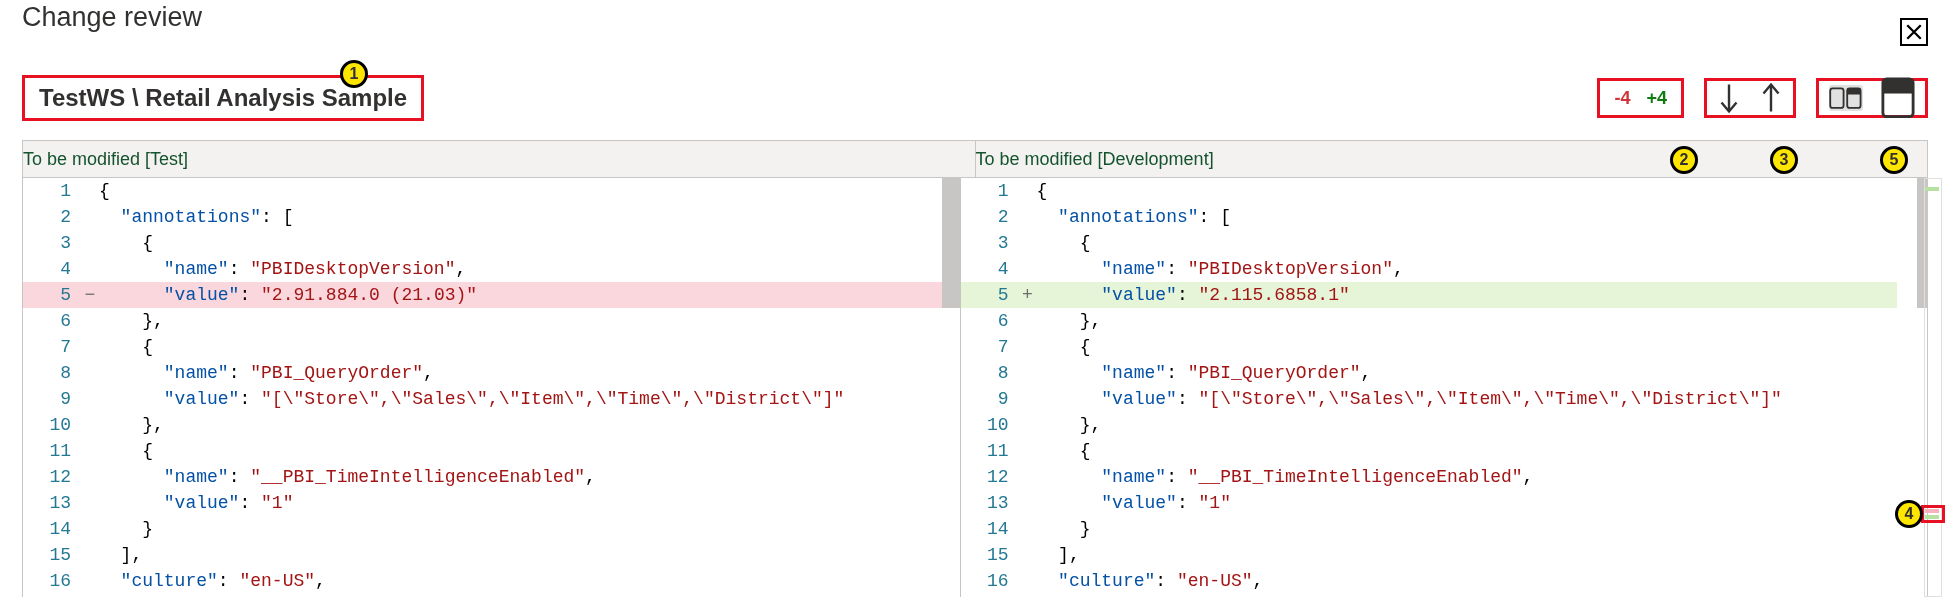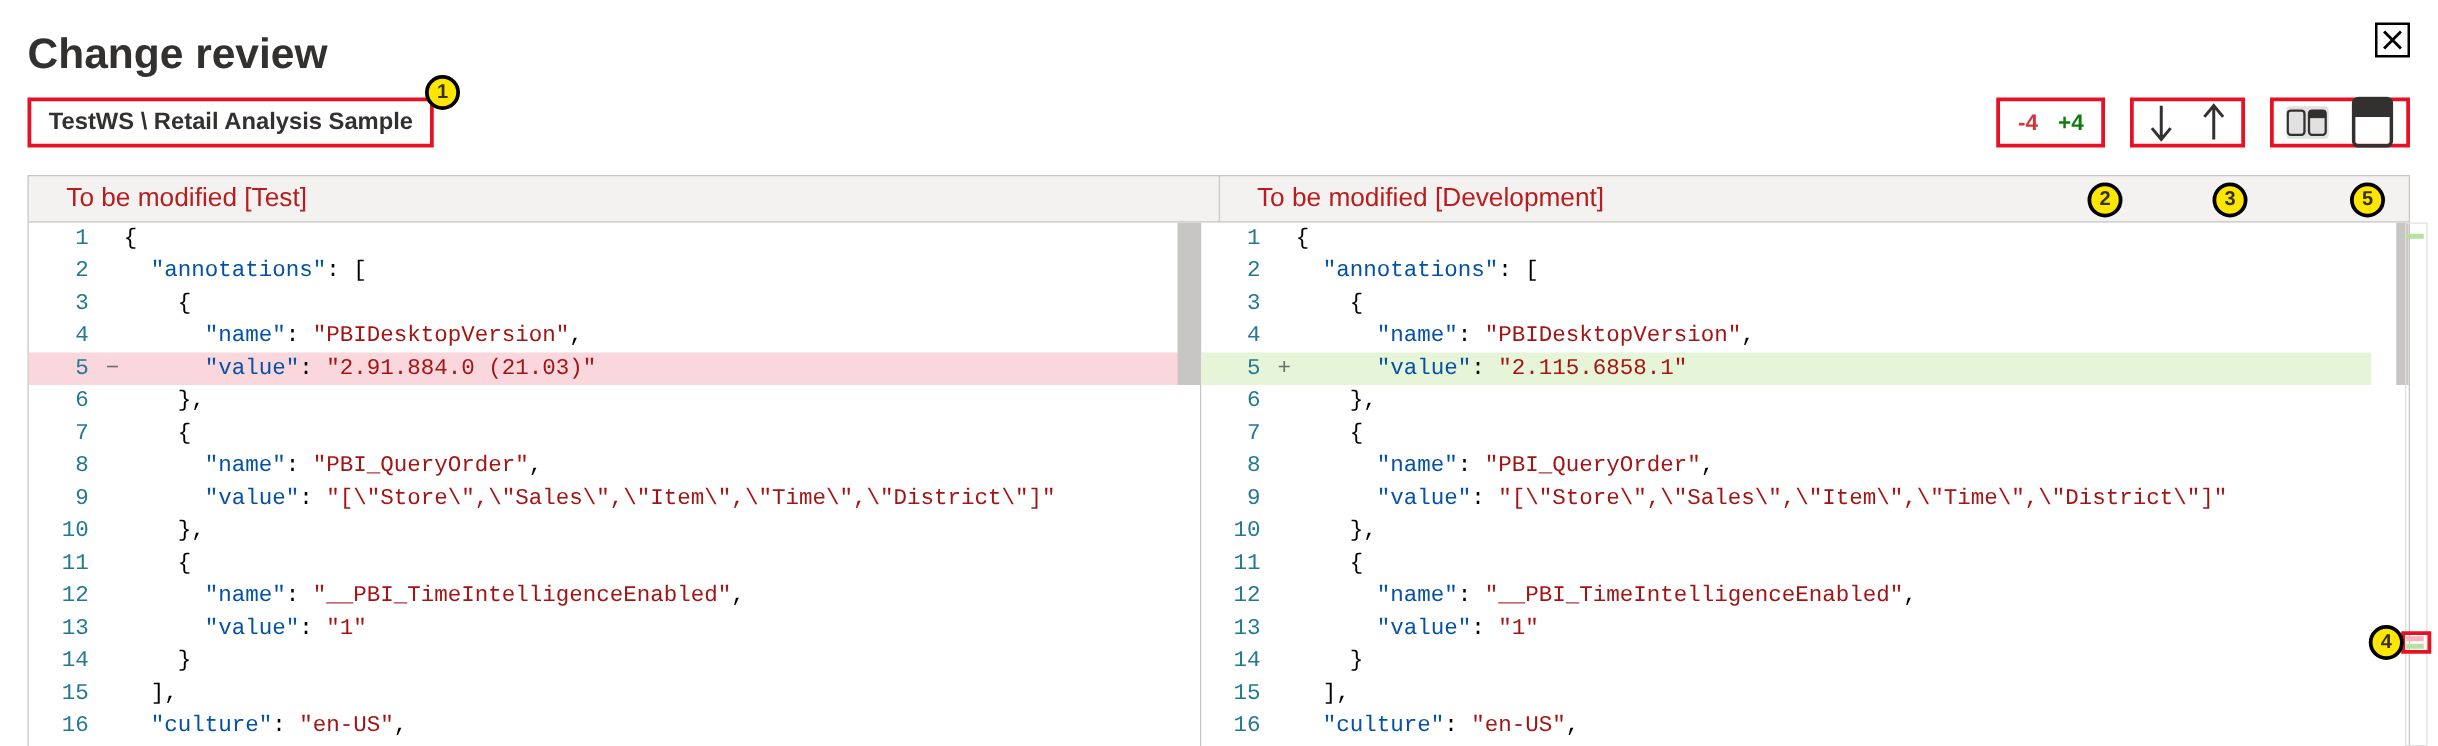--- a/index.html
+++ b/index.html
@@ -1,45 +1,45 @@
 <!DOCTYPE html>
 <html><head>
 <meta charset="utf-8">
 <style>
   * { box-sizing: border-box; }
   html, body { margin:0; padding:0; font-family:"Segoe UI", Arial, sans-serif; background:#fff; color:#323130; }
   .root { width:1950px; height:597px; position:relative; overflow:hidden; }
 
-  .title { font-size:34px; font-weight:700; padding:24px 0 0 22px; }
+  .title { font-size:27px; font-weight:400; padding:2px 0 0 22px; }
 
   .close-btn { position:absolute; top:18px; right:22px; width:28px; height:28px; border:2px solid #000; display:flex; align-items:center; justify-content:center; cursor:pointer; }
   .close-btn svg { width:18px; height:18px; }
 
   .header-bar { position:absolute; top:78px; left:22px; right:22px; height:40px; display:flex; align-items:center; }
-  .breadcrumb-box { border:3px solid #e81123; padding:6px 14px; font-size:19px; font-weight:600; color:#323130; }
+  .breadcrumb-box { border:3px solid #e81123; padding:6px 14px; font-size:24px; font-weight:600; color:#323130; }
   .spacer { flex:1; }
 
   .ctrl-box { border:3px solid #e81123; height:40px; display:flex; align-items:center; justify-content:center; margin-left:20px; }
   .counts-box { padding:0 10px; gap:8px; }
   .cnt { font-size:18px; font-weight:600; padding:0 4px; }
   .cnt.neg { color:#d13438; }
   .cnt.pos { color:#107c10; }
 
   .nav-box { padding:0 10px; gap:18px; }
   .icon-btn { width:24px; height:24px; display:flex; align-items:center; justify-content:center; cursor:pointer; }
   .icon-btn svg { stroke:#323130; stroke-width:1.6; fill:none; }
 
   .view-box { padding:0 10px; gap:18px; }
   .view-btn { width:34px; height:26px; display:flex; align-items:center; justify-content:center; cursor:pointer; border-radius:3px; }
   .view-btn.active { background:#e1e1e1; }
 
   .callout { position:absolute; width:28px; height:28px; border-radius:50%; background:#ffe600; border:3px solid #000; display:flex; align-items:center; justify-content:center; font-weight:700; font-size:16px; z-index:20; }
 
   .pane-headers { position:absolute; top:140px; left:22px; right:22px; height:38px; display:flex; }
-  .pane-header { flex:1; border:1px solid #c8c6c4; background:#f3f2f1; display:flex; align-items:center; padding-left:30px; font-size:21px; color:#b91c1c; }
+  .pane-header { flex:1; border:1px solid #c8c6c4; background:#f3f2f1; display:flex; align-items:center; padding-left:0; font-size:18px; color:#14532d; }
   .pane-header + .pane-header { border-left:none; }
 
   .diff-area { position:absolute; top:178px; left:22px; right:22px; bottom:0; display:flex; border-left:1px solid #c8c6c4; border-right:1px solid #c8c6c4; overflow:hidden; }
   .pane { flex:1; position:relative; font-family:Consolas,"Courier New",monospace; font-size:18px; line-height:26px; overflow:hidden; }
   .pane.right { border-left:1px solid #c8c6c4; padding-right:30px; }
 
   .row { display:flex; height:26px; white-space:pre; }
   .gutter { width:58px; text-align:right; color:#237893; padding-right:10px; flex-shrink:0; user-select:none; }
   .marker { width:18px; text-align:center; color:#6e6e6e; flex-shrink:0; }
   .code { flex:1; overflow:hidden; }

